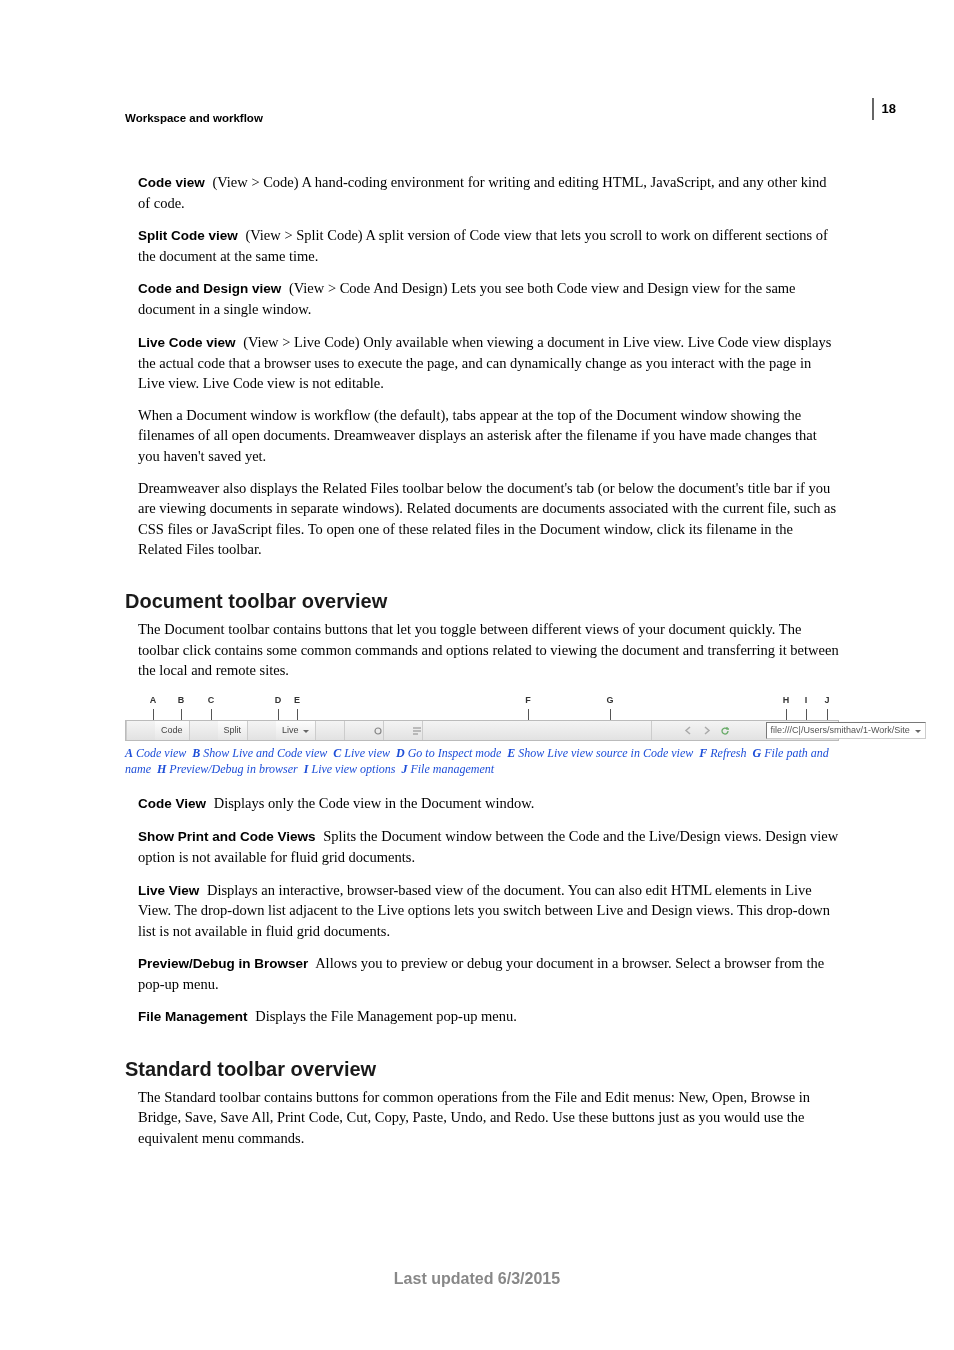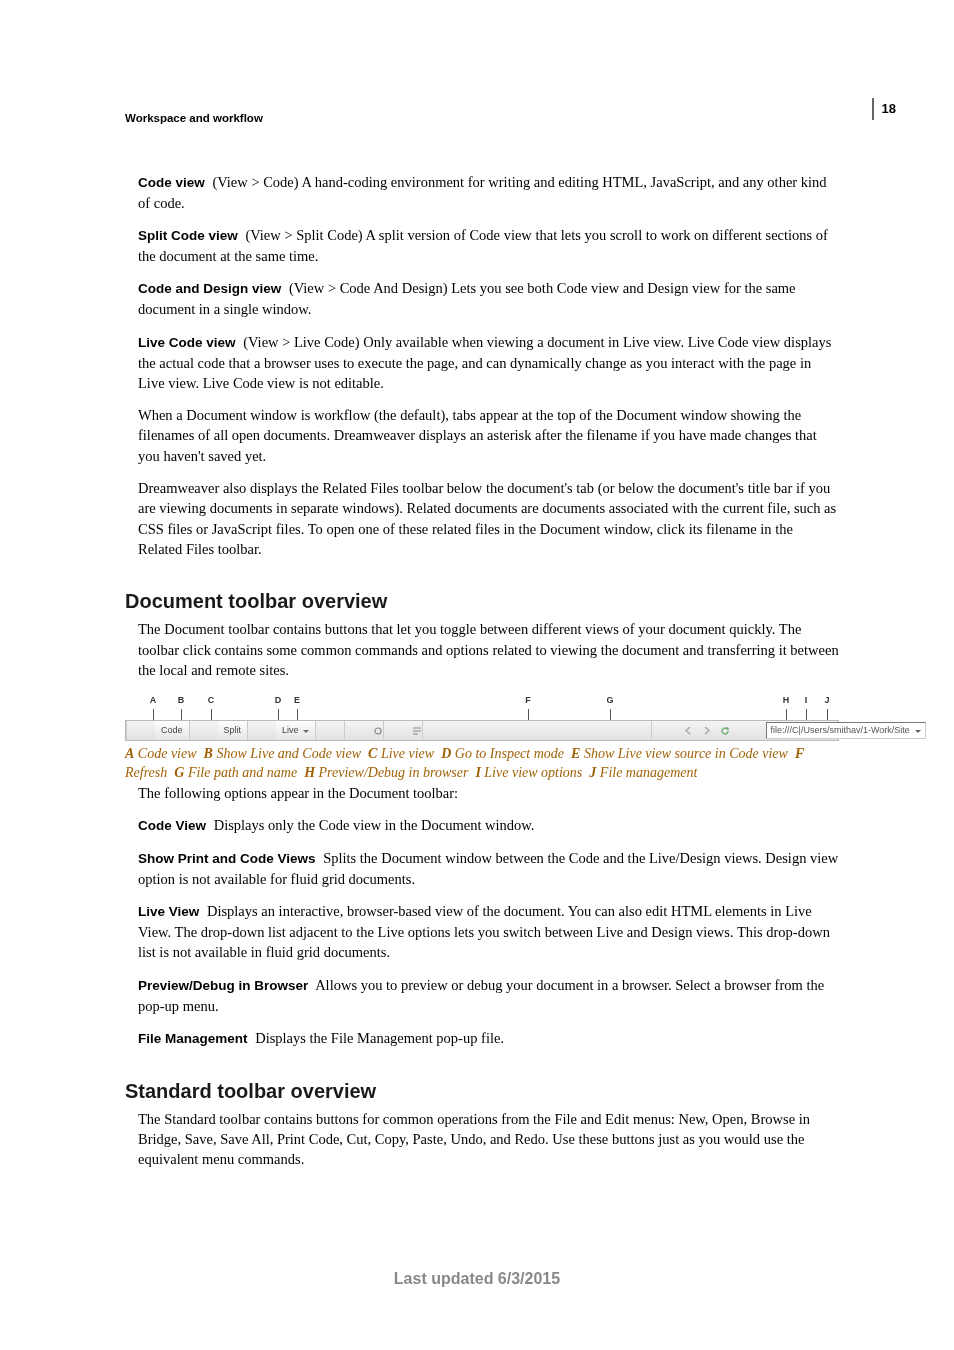--- a/index.html
+++ b/index.html
@@ -151,24 +151,25 @@
   }
   .tb-addr .dd{
     border:3px solid transparent;border-top-color:#666;transform:translateY(2px);
   }
   .tb-right-gap{width:70px;border-right:1px solid #ccc;}
   .tb-ricon{ width:18px;display:flex;align-items:center;justify-content:center;color:#777;}
 
   .fig-caption {
     font-family: "Minion Pro", Georgia, serif;
     font-style: italic;
-    font-size: 14px;
-    color: #a16207;
+    font-size: 12px;
+    color: #1d4ed8;
     line-height: 1.35;
     margin-top: 4px;
+    margin-bottom: 16px;
   }
   .fig-caption .k {
     font-weight: 700;
     font-style: italic;
   }
   
   svg { display:block; }
 </style>
 </head>
 <body>
@@ -318,21 +319,20 @@
     <span class="k">C</span> <span>Live view</span>&nbsp;
     <span class="k">D</span> <span>Go to Inspect mode</span>&nbsp;
     <span class="k">E</span> <span>Show Live view source in Code view</span>&nbsp;
     <span class="k">F</span> <span>Refresh</span>&nbsp;
     <span class="k">G</span> <span>File path and name</span>&nbsp;
     <span class="k">H</span> <span>Preview/Debug in browser</span>&nbsp;
     <span class="k">I</span> <span>Live view options</span>&nbsp;
     <span class="k">J</span> <span>File management</span>
   </div>
 
-  <p class="para">The following options appear in the Document toolbar:</p>
 
   <p class="para">
     <span class="term">Code View</span>
     <span>Displays only the Code view in the Document window.</span>
   </p>
 
   <p class="para">
     <span class="term">Show Print and Code Views</span>
     <span>Splits the Document window between the Code and the Live/Design views. Design view option is not available for fluid grid documents.</span>
   </p>
@@ -342,20 +342,20 @@
     <span>Displays an interactive, browser-based view of the document. You can also edit HTML elements in Live View. The drop-down list adjacent to the Live options lets you switch between Live and Design views. This drop-down list is not available in fluid grid documents.</span>
   </p>
 
   <p class="para">
     <span class="term">Preview/Debug in Browser</span>
     <span>Allows you to preview or debug your document in a browser. Select a browser from the pop-up menu.</span>
   </p>
 
   <p class="para">
     <span class="term">File Management</span>
-    <span>Displays the File Management pop-up file.</span>
+    <span>Displays the File Management pop-up menu.</span>
   </p>
 
   <h2 class="section">Standard toolbar overview</h2>
   <p class="para">The Standard toolbar contains buttons for common operations from the File and Edit menus: New, Open, Browse in Bridge, Save, Save All, Print Code, Cut, Copy, Paste, Undo, and Redo. Use these buttons just as you would use the equivalent menu commands.</p>
 
   <div class="footer">Last updated 6/3/2015</div>
 </div>
 
 </body></html>

